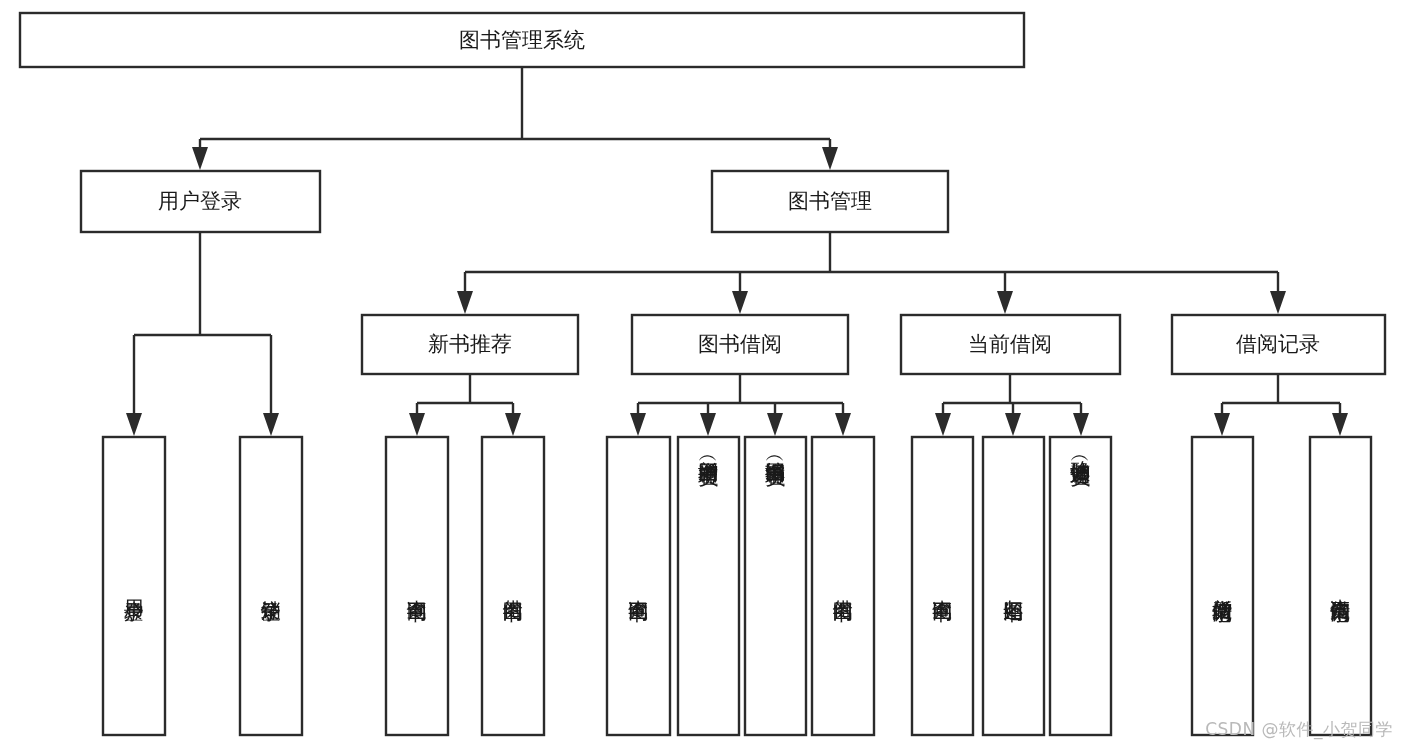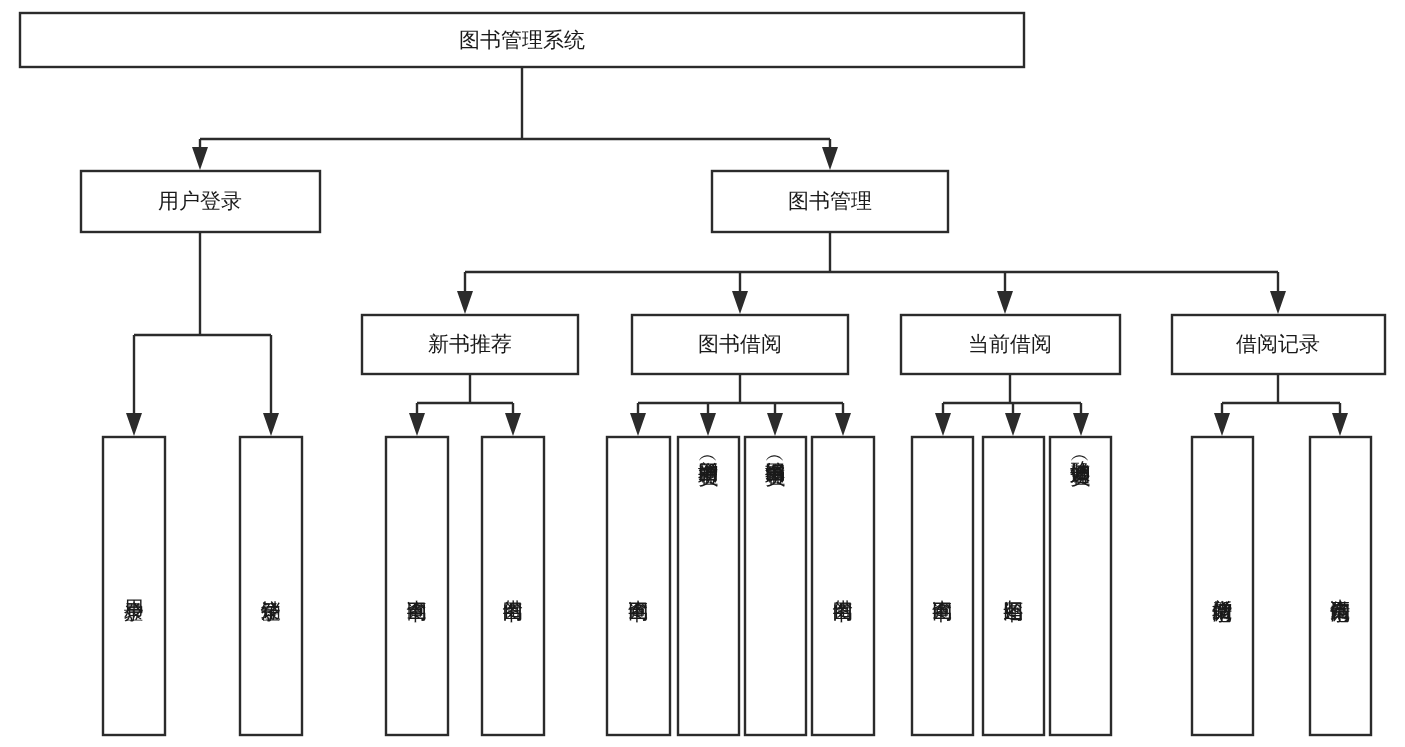--- a/index.html
+++ b/index.html
@@ -240,13 +240,14 @@
   <div class="vtext-wrap" style="left:1050px;top:437px;width:61px;height:298px;align-items:flex-start;">
     <span class="vtext" style="margin-top:8px;">确认归还（管理员）</span>
   </div>
   <div class="vtext-wrap" style="left:1192px;top:437px;width:61px;height:298px;">
     <span class="vtext">新增借阅记录</span>
   </div>
   <div class="vtext-wrap" style="left:1310px;top:437px;width:61px;height:298px;">
     <span class="vtext">查询借阅记录</span>
   </div>
 
+  <div class="watermark">CSDN @软件_小贺同学</div>
 </div>
 
 </body></html>

